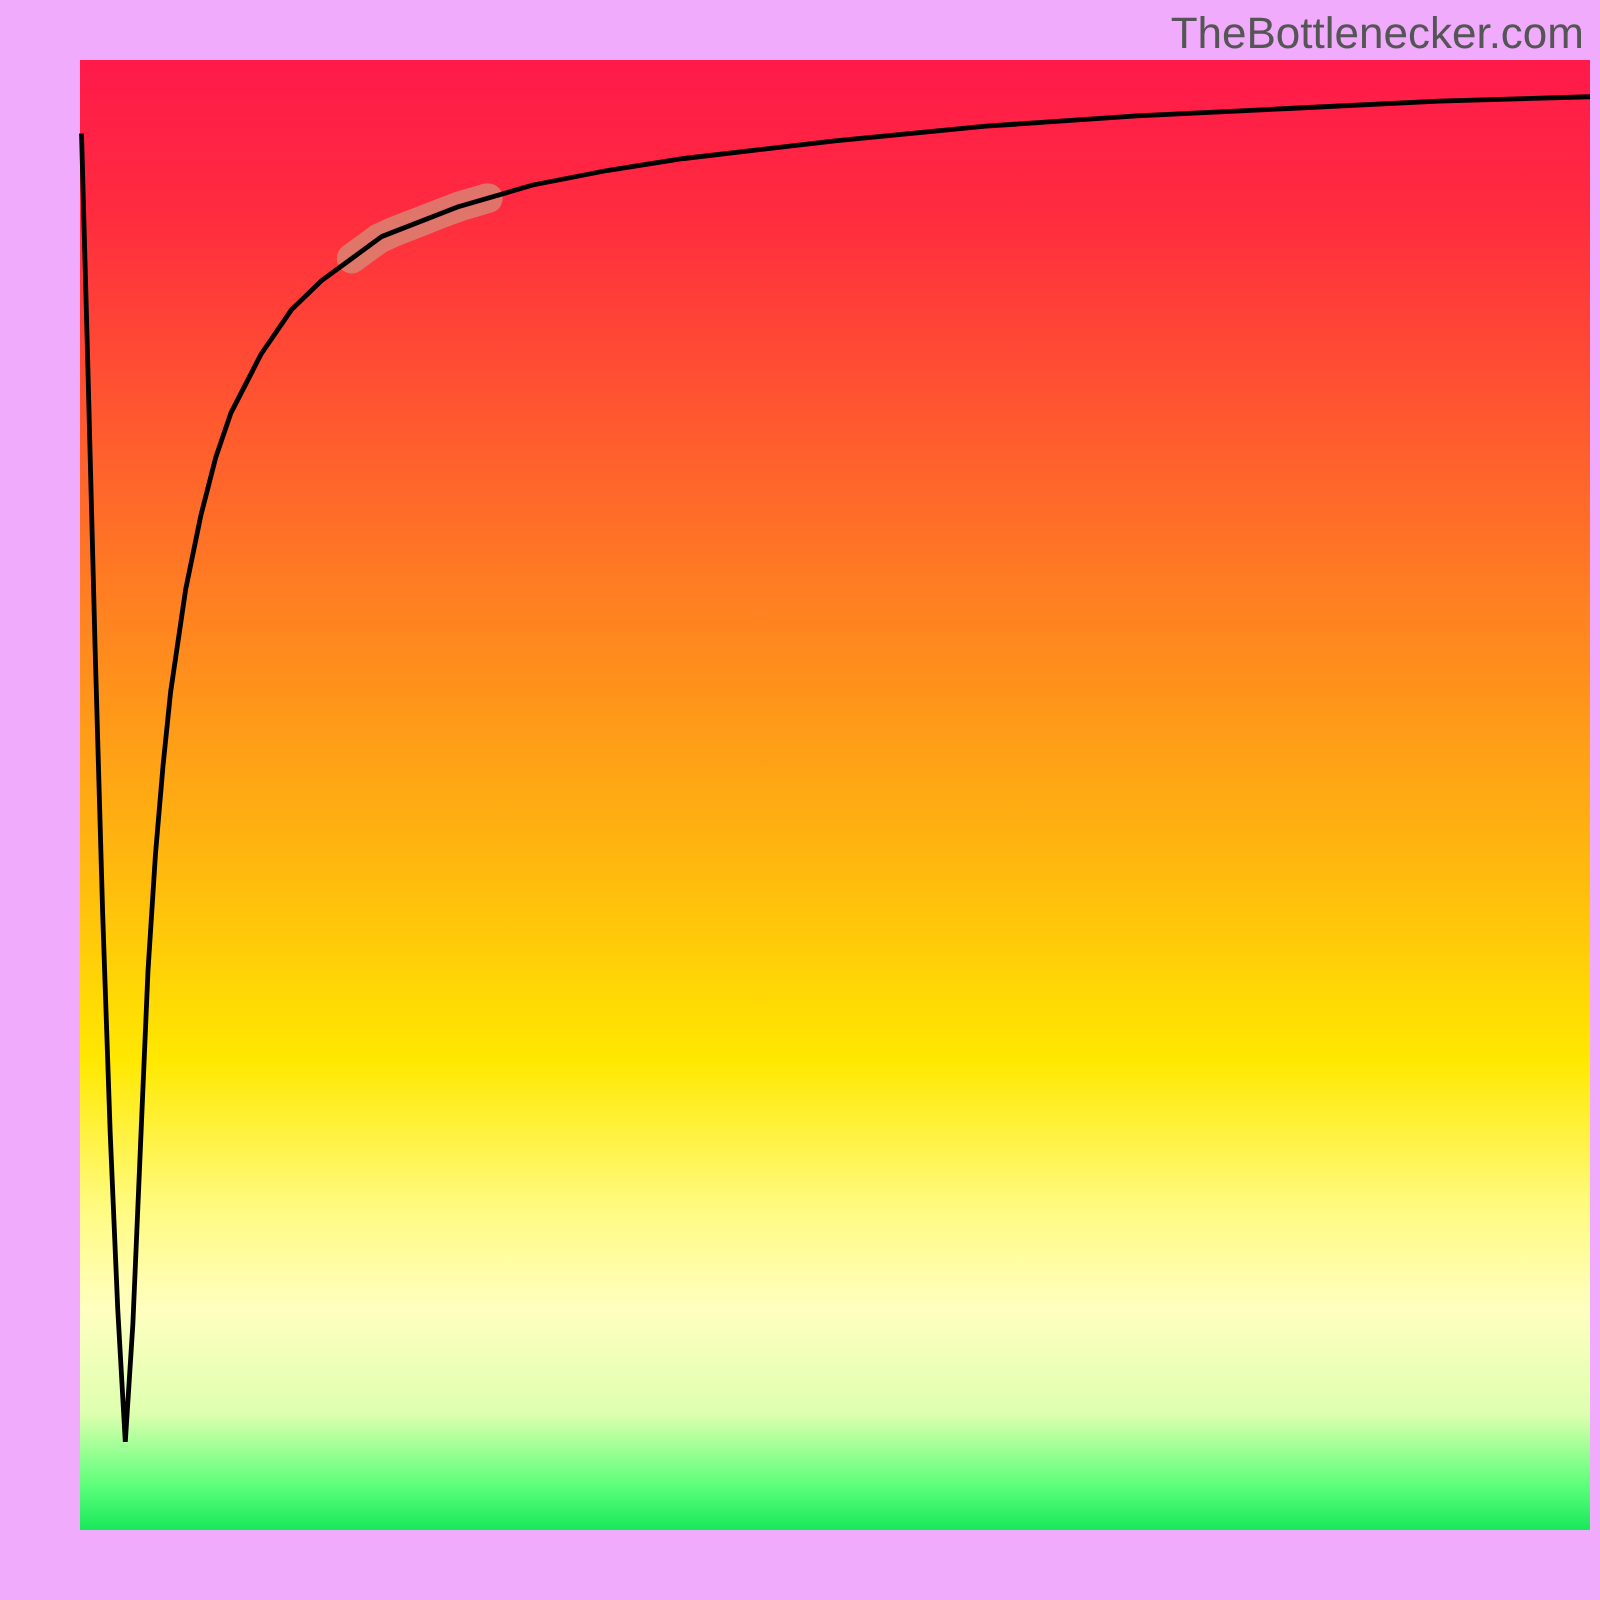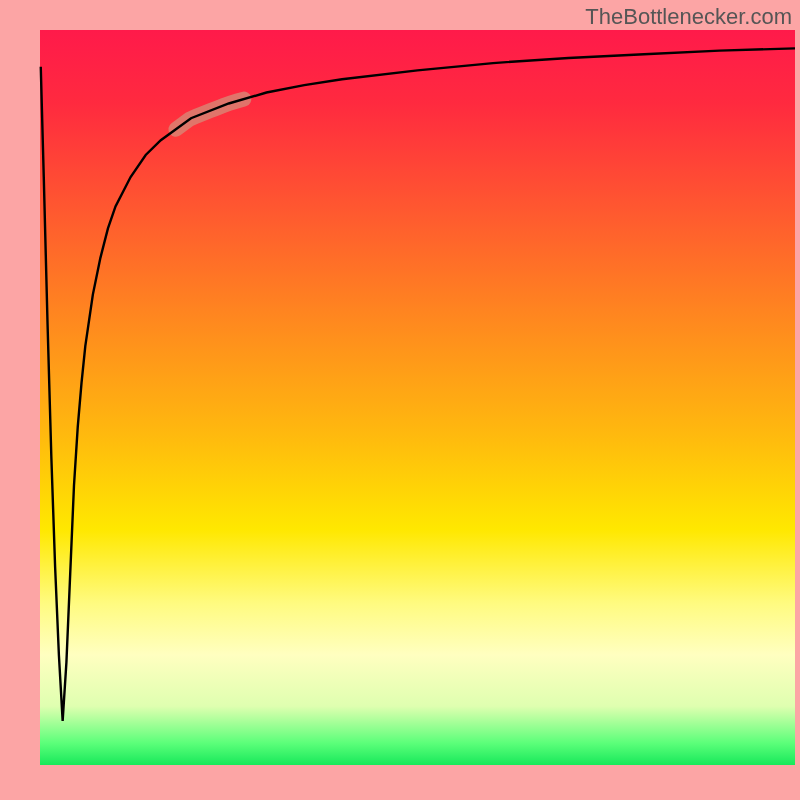--- a/index.html
+++ b/index.html
@@ -1,20 +1,20 @@
 <!DOCTYPE html>
 <html><head>
 <meta charset="utf-8">
 <style>
   * { margin: 0; padding: 0; box-sizing: border-box; }
   html, body { width: 800px; height: 800px; overflow: hidden; }
   .root {
     width: 800px;
     height: 800px;
-    background: #fca5a5;
+    background: #f0abfc;
     position: relative;
   }
   .watermark {
     position: absolute;
     top: 4px;
     right: 8px;
     font-family: Arial, sans-serif;
     font-size: 22px;
     color: #555;
     z-index: 10;

